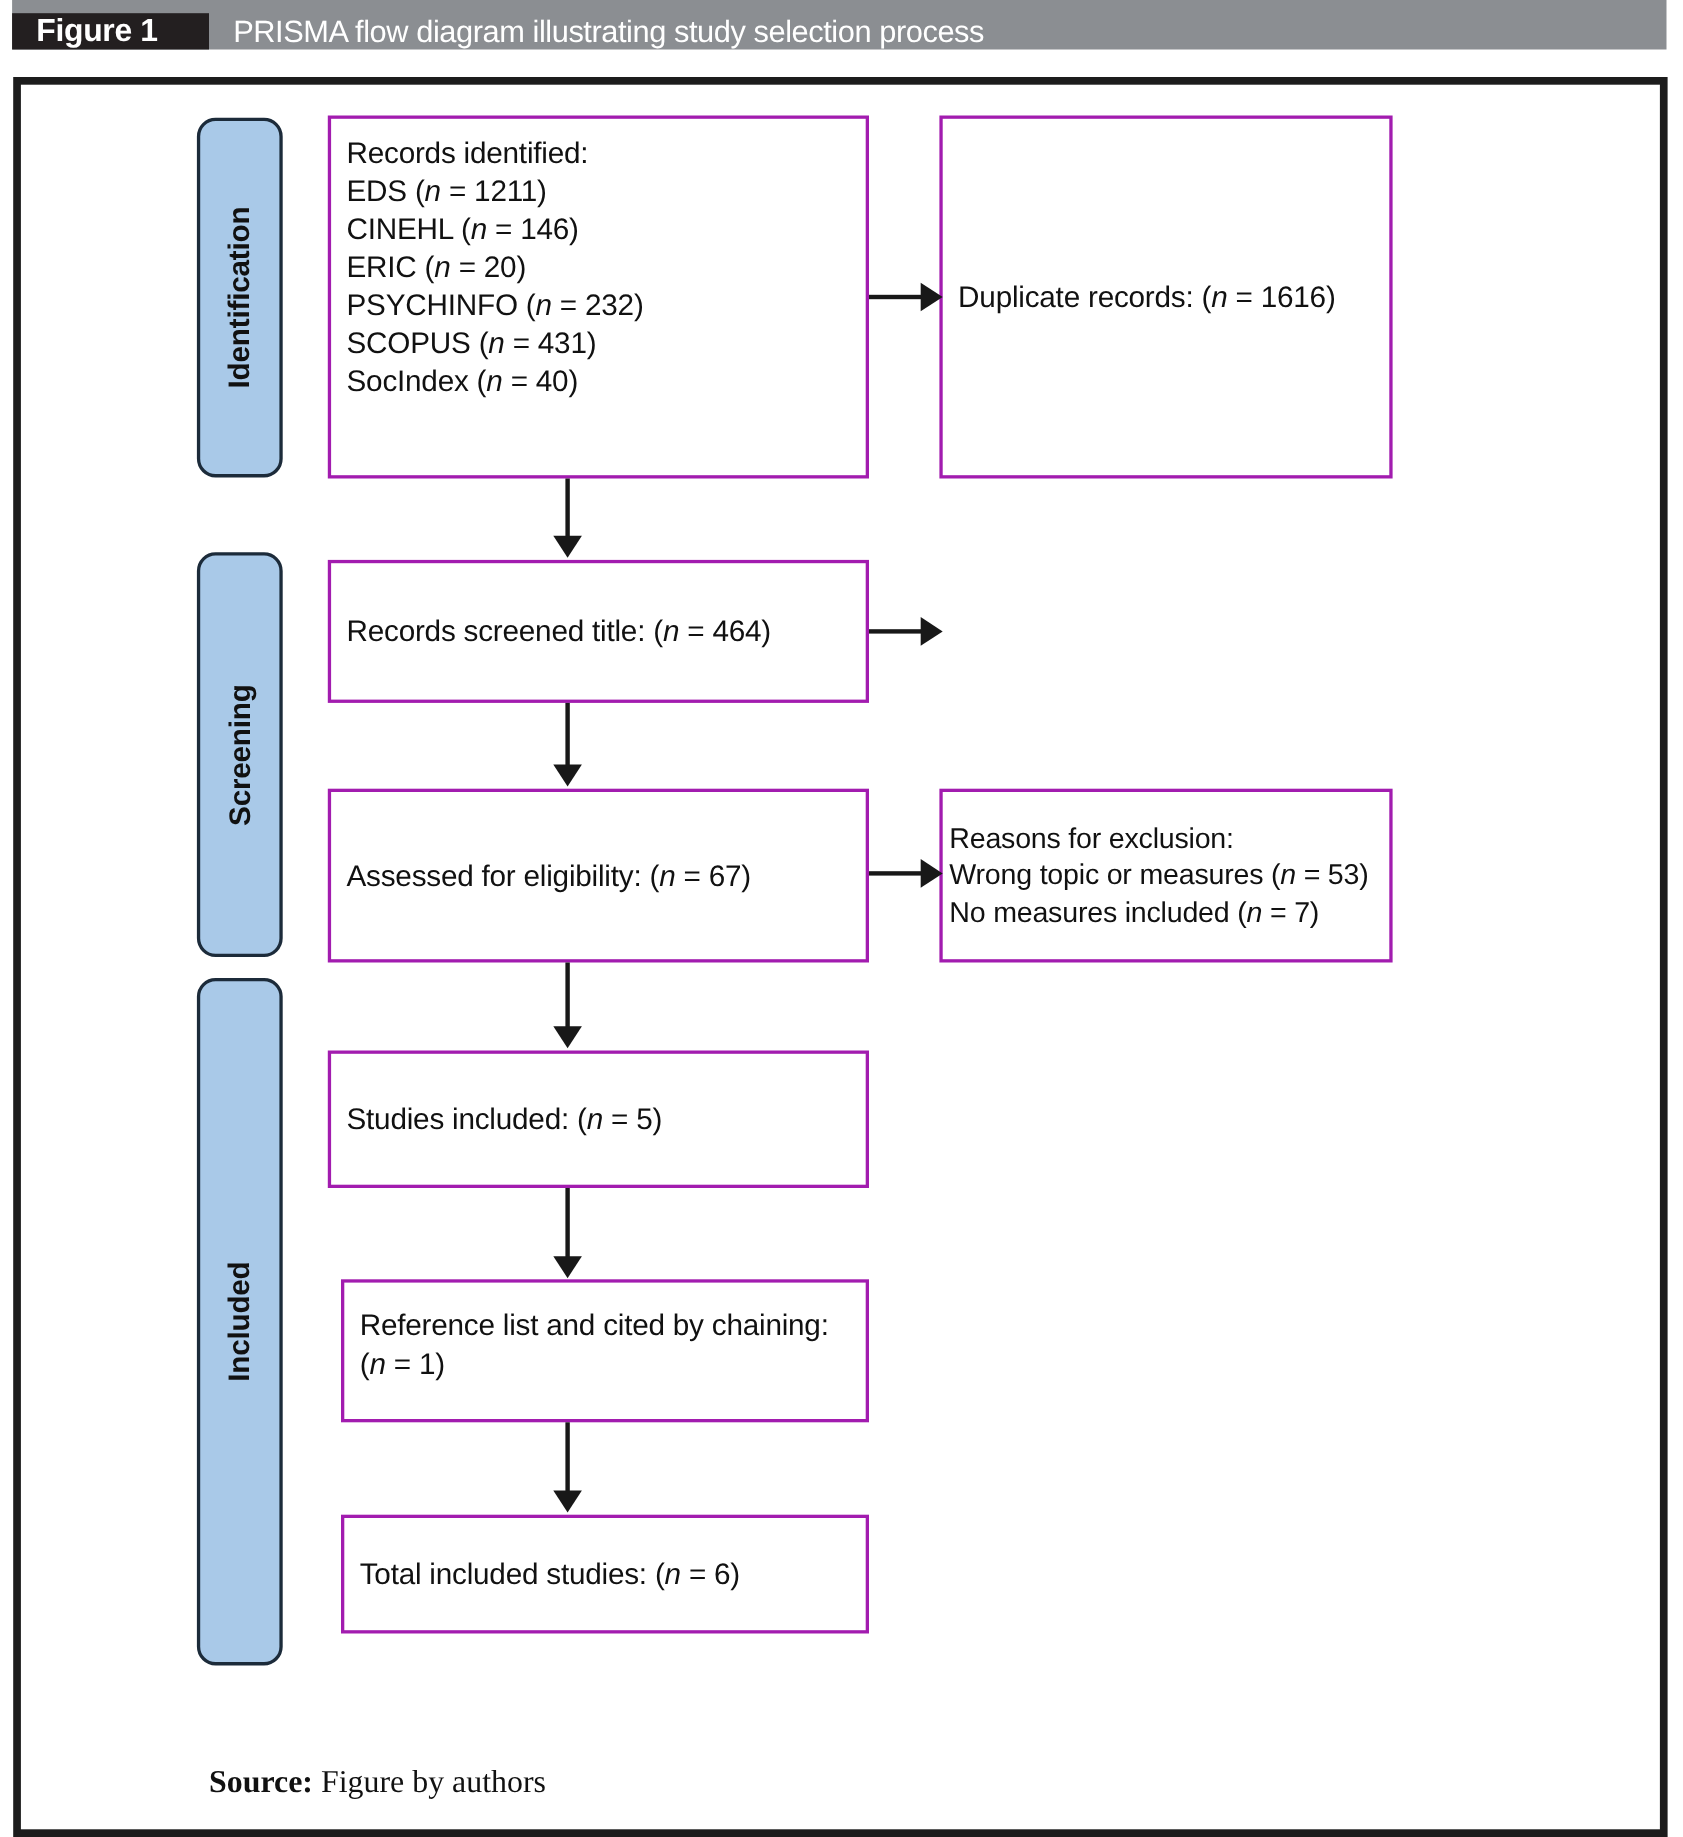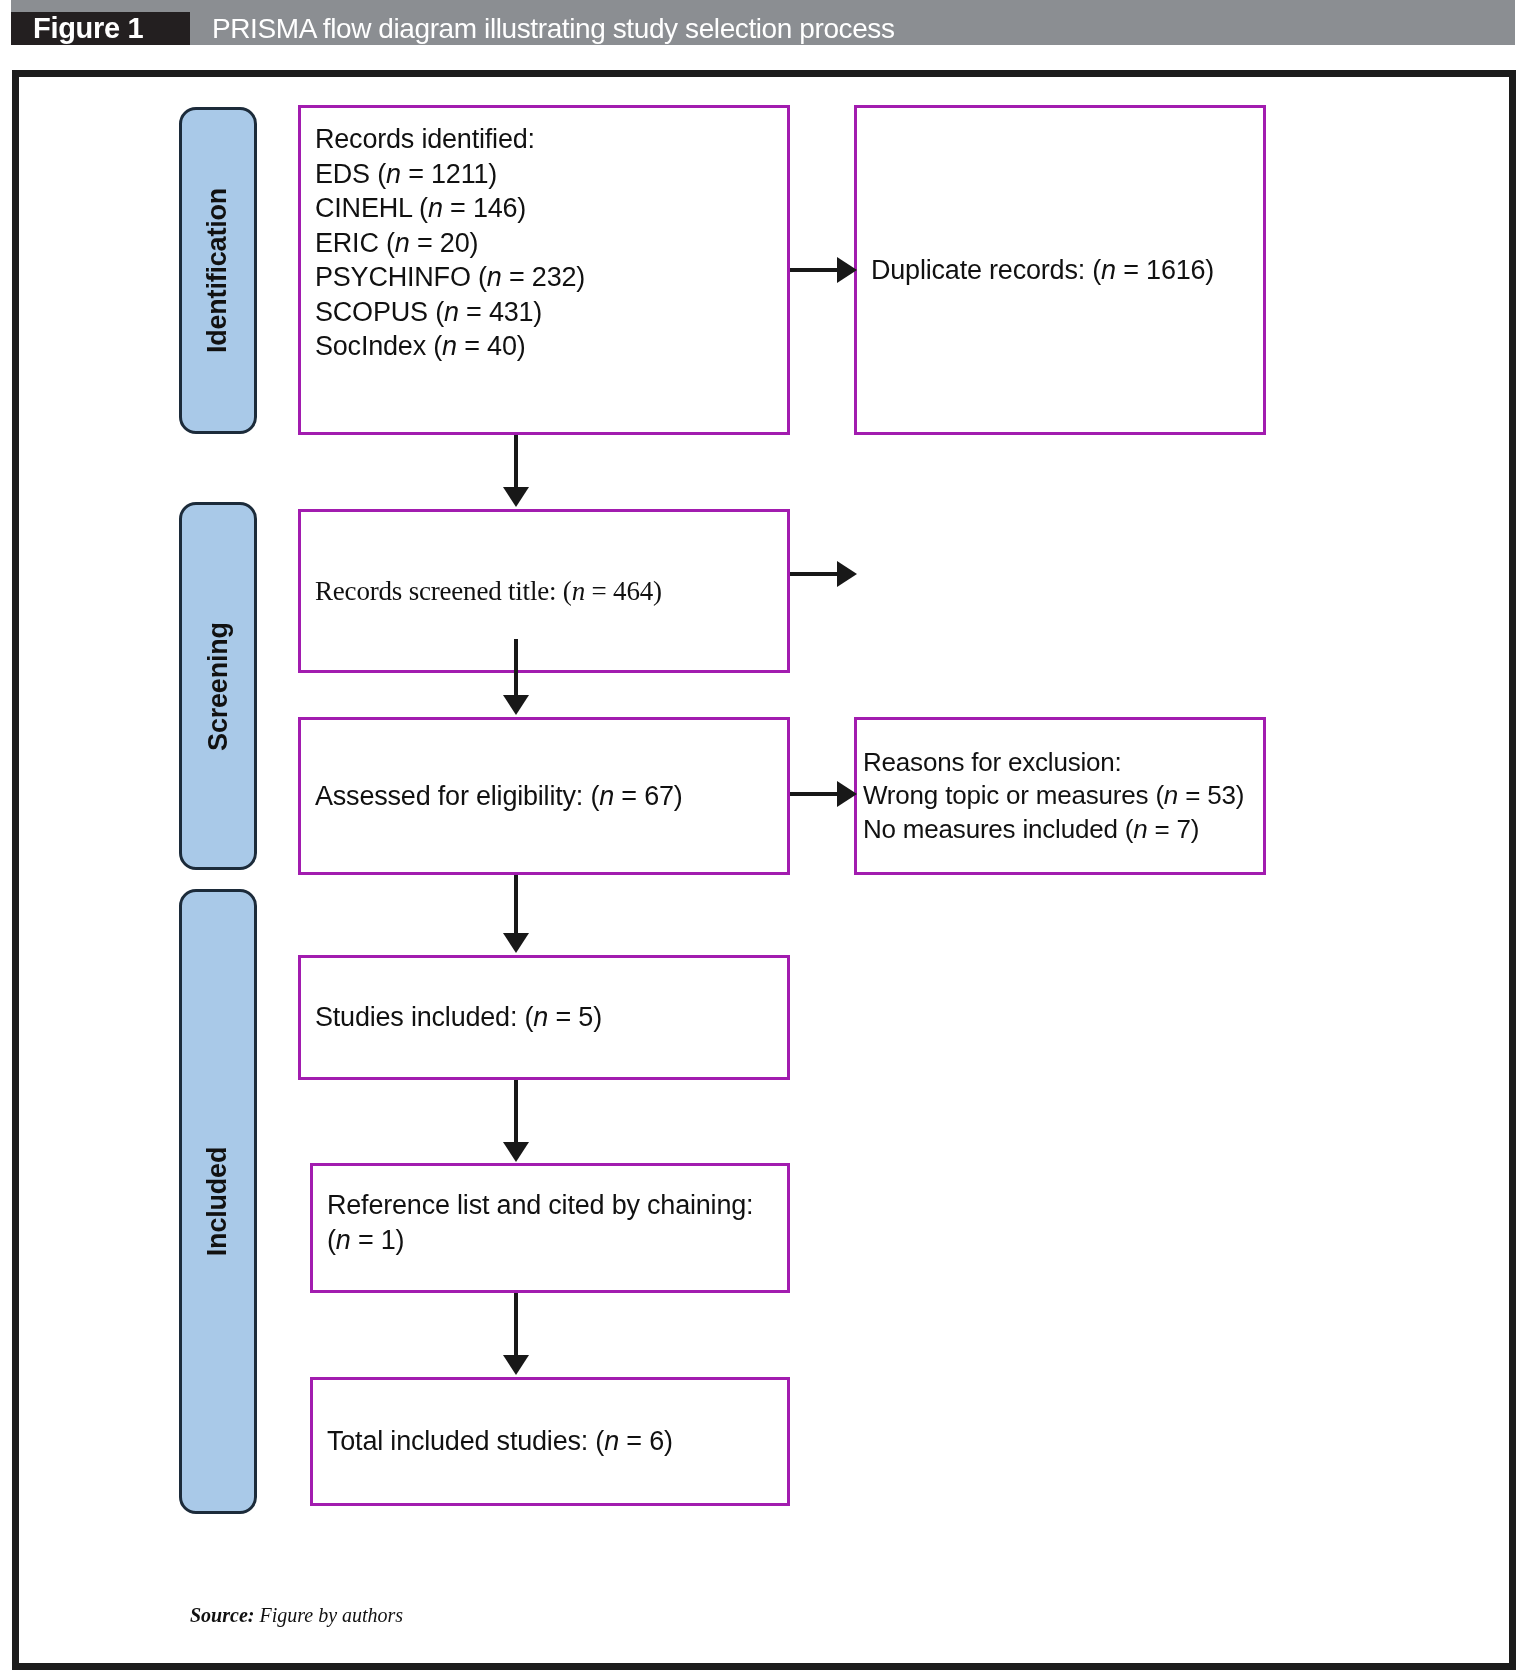--- a/index.html
+++ b/index.html
@@ -120,23 +120,22 @@
     border-top: 13px solid transparent;
     border-bottom: 13px solid transparent;
     border-left: 20px solid #181818;
   }
 
   
   #source-line {
     position: absolute;
     left: 190px; top: 1604px;
     font-family: "Liberation Serif", serif;
-    font-size: 20px;
+    font-size: 29px;
     color: #111111;
-    font-style: italic;
   }
   #source-line .src-label { font-weight: bold; }
 </style>
 </head>
 <body>
 
 <div id="fig-header">
   <div id="fig-tag">Figure 1</div>
   <div id="fig-caption">PRISMA flow diagram illustrating study selection process</div>
 </div>
@@ -163,21 +162,21 @@
     <div class="box" style="left:835px; top:28px; width:412px; height:330px;">
       <div class="box-text">Duplicate records: (<i>n</i> = 1616)</div>
     </div>
 
     <div class="h-line" style="left:771px; top:191px; width:50px;"></div>
     <div class="h-arrow" style="left:818px; top:180px;"></div>
 
     <div class="v-line" style="left:495px; top:358px; width:4px; height:58px;"></div>
     <div class="v-arrow" style="left:484px; top:410px;"></div>
 
-    <div class="box" style="left:279px; top:432px; width:492px; height:164px;font-family:Liberation Serif, serif;">
+    <div class="box" style="left:279px; top:432px; width:492px; height:130px;">
       <div class="box-text">Records screened title: (<i>n</i> = 464)</div>
     </div>
 
 
     <div class="h-line" style="left:771px; top:495px; width:50px;"></div>
     <div class="h-arrow" style="left:818px; top:484px;"></div>
 
     <div class="v-line" style="left:495px; top:562px; width:4px; height:62px;"></div>
     <div class="v-arrow" style="left:484px; top:618px;"></div>
 
@@ -202,21 +201,21 @@
     <div class="v-line" style="left:495px; top:1003px; width:4px; height:68px;"></div>
     <div class="v-arrow" style="left:484px; top:1065px;"></div>
 
     <div class="box top-aligned" style="left:291px; top:1086px; width:480px; height:130px;">
       <div class="box-text" style="padding-top:22px;">Reference list and cited by chaining:<br>(<i>n</i> = 1)</div>
     </div>
 
     <div class="v-line" style="left:495px; top:1216px; width:4px; height:68px;"></div>
     <div class="v-arrow" style="left:484px; top:1278px;"></div>
 
-    <div class="box" style="left:291px; top:1300px; width:480px; height:129px;">
+    <div class="box" style="left:291px; top:1300px; width:480px; height:108px;">
       <div class="box-text">Total included studies: (<i>n</i> = 6)</div>
     </div>
 
   </div>
 </div>
 
 <div id="source-line">
   <span class="src-label">Source:</span><span> Figure by authors</span>
 </div>
 

